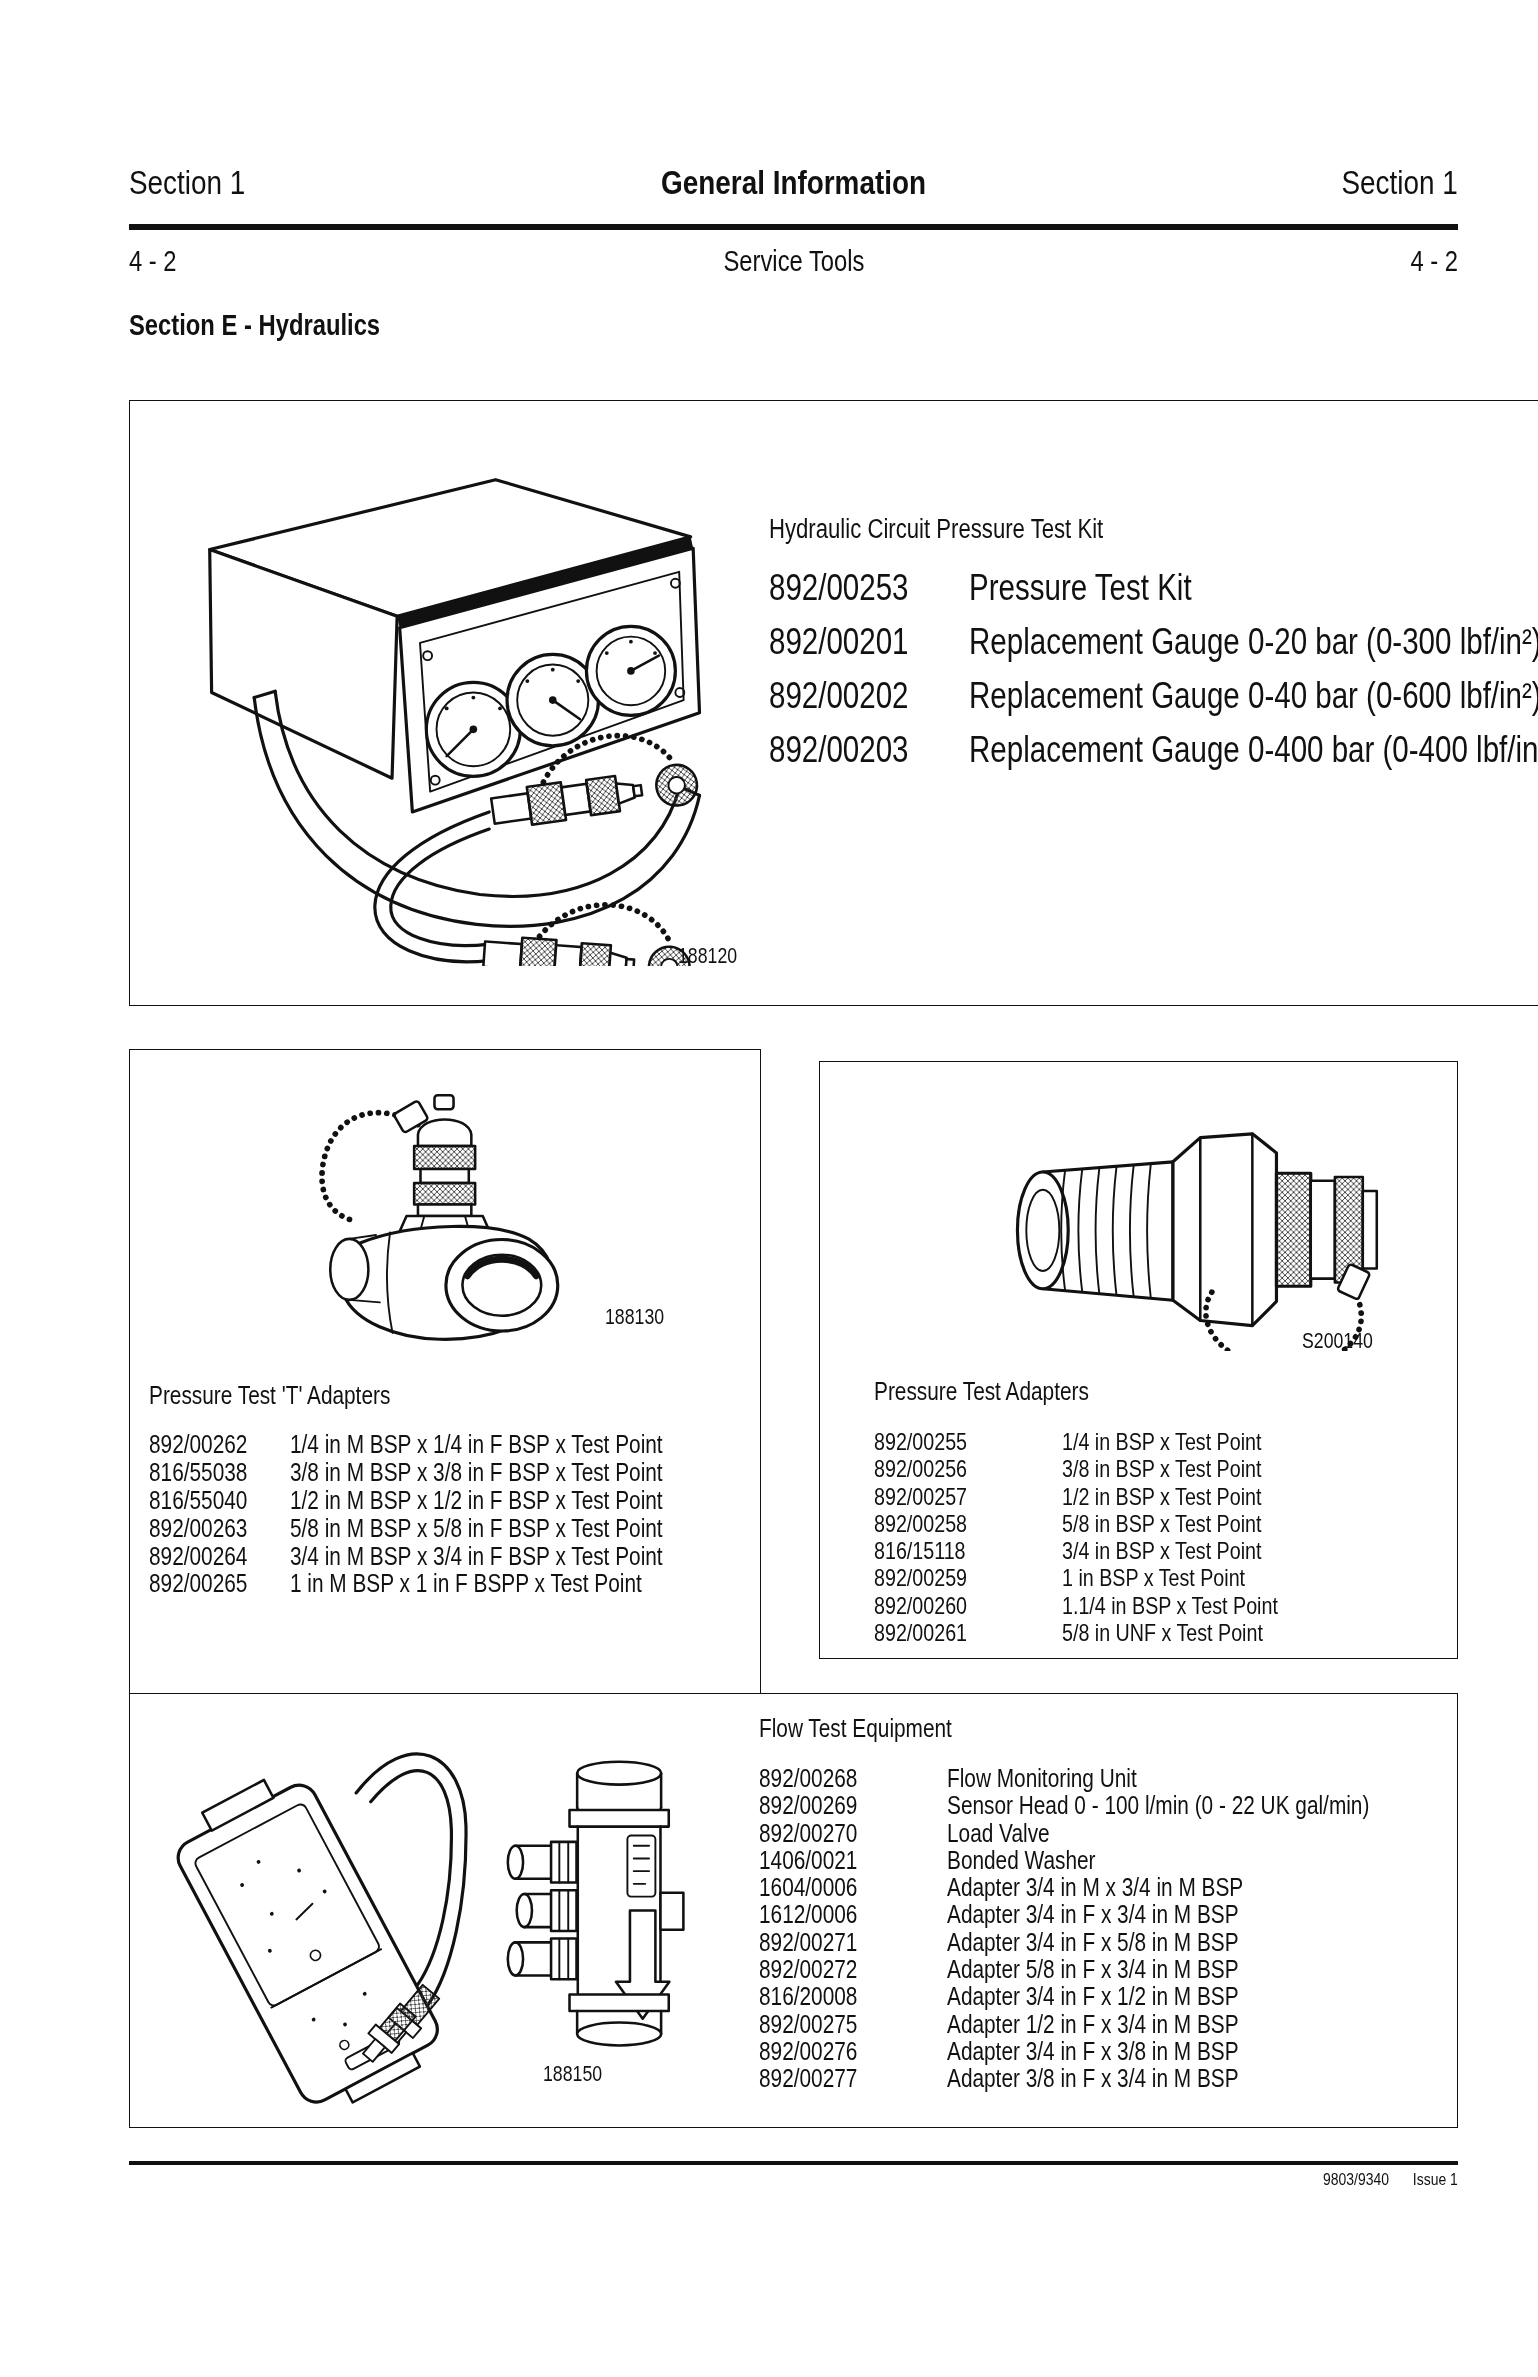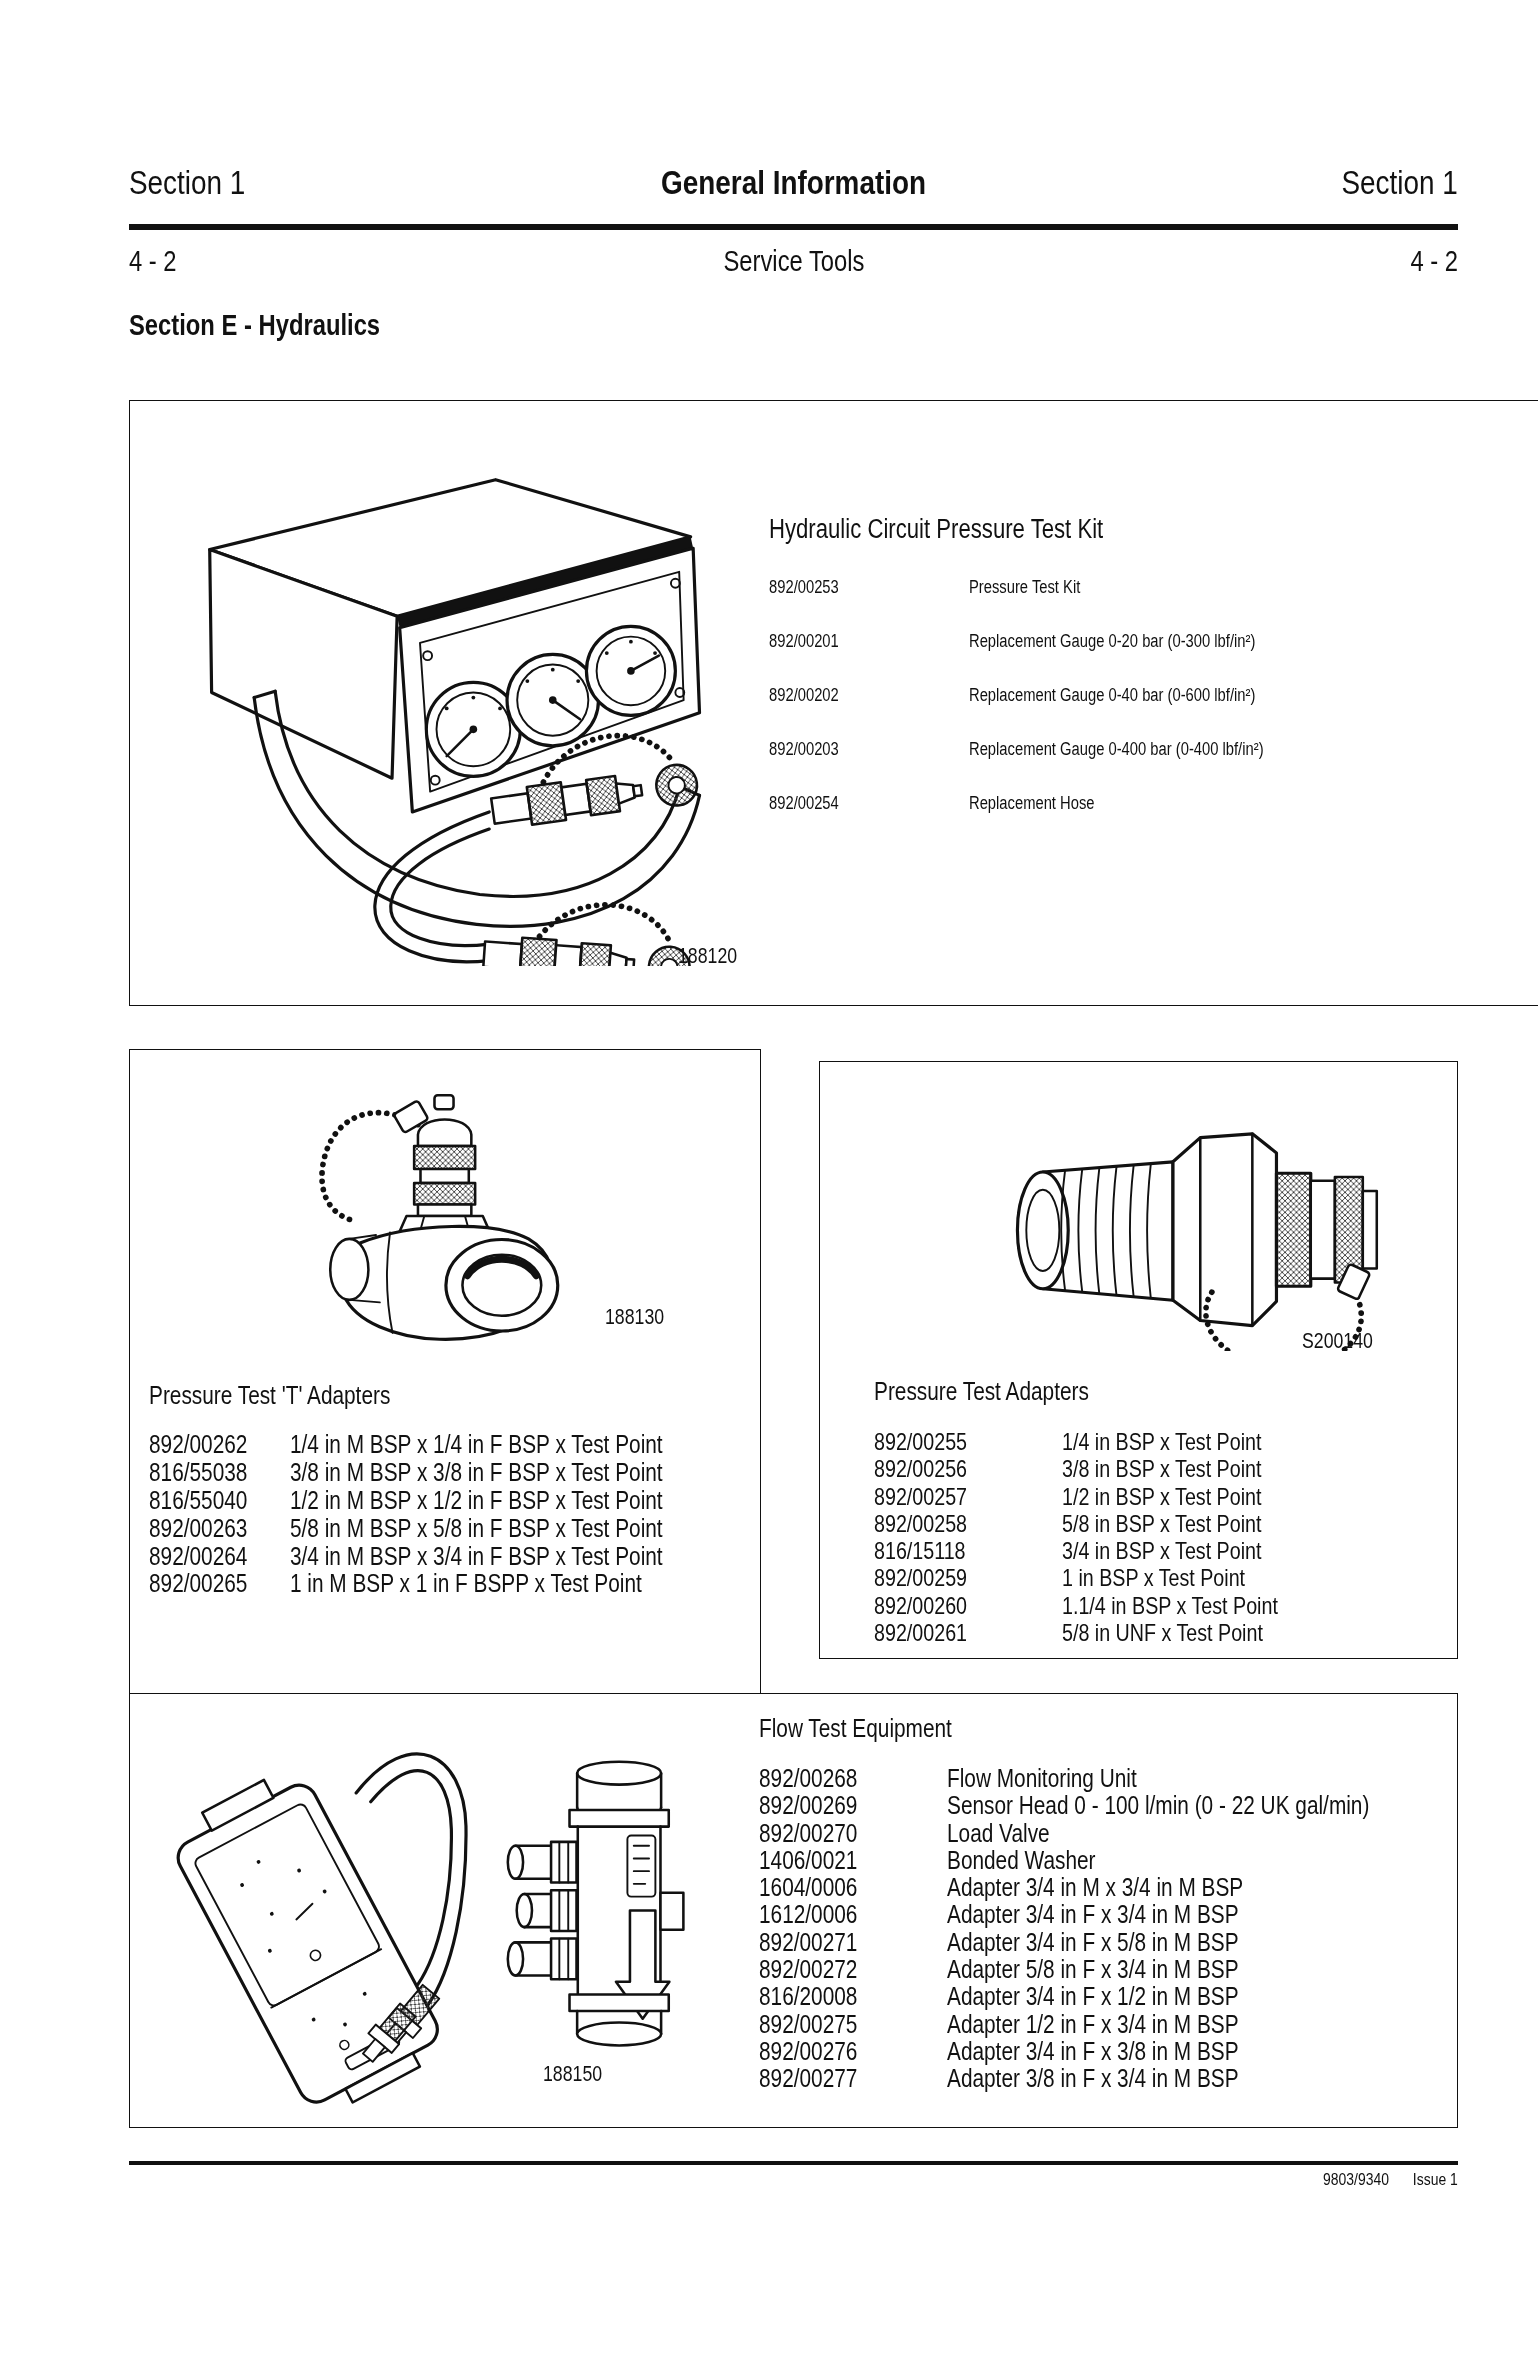--- a/index.html
+++ b/index.html
@@ -28,21 +28,21 @@
   .fig1{left:548px;top:542px}
   .fig2{left:475px;top:254px}
   .fig3{left:482px;top:266px}
   .fig4{left:413px;top:367px}
 
   .ptitle{font-size:27px}
   .stitle{font-size:25.4px}
 
   .b1text{position:absolute;left:639px;top:113px;width:680px}
   .b1text .ptitle{margin-bottom:29px}
-  .b1text .row{font-size:18px;line-height:27px;margin-bottom:27px}
+  .b1text .row{font-size:36px;line-height:27px;margin-bottom:27px}
   .b1text .pn{flex:0 0 200px}
 
   .b2lt{position:absolute;left:19px;top:331px}
   .b2ll{position:absolute;left:19px;top:381px;width:598px}
   .b2ll .row{font-size:25.4px;line-height:26px;margin-bottom:1.9px}
   .b2ll .pn{flex:0 0 141px}
 
   .b2rt{position:absolute;left:54px;top:315px}
   .b2rl{position:absolute;left:54px;top:367px;width:572px}
   .b2rl .row{font-size:24px;line-height:26px;margin-bottom:1.3px}
@@ -183,24 +183,20 @@
           <span class="pn"><span class="cx">892/00201</span></span>
           <span class="pd"><span class="cx">Replacement Gauge 0-20 bar (0-300 lbf/in²)</span></span>
         </div>
           <div class="row">
           <span class="pn"><span class="cx">892/00202</span></span>
           <span class="pd"><span class="cx">Replacement Gauge 0-40 bar (0-600 lbf/in²)</span></span>
         </div>
           <div class="row">
           <span class="pn"><span class="cx">892/00203</span></span>
           <span class="pd"><span class="cx">Replacement Gauge 0-400 bar (0-400 lbf/in²)</span></span>
-        </div>
-          <div class="row">
-          <span class="pn"><span class="cx">892/00254</span></span>
-          <span class="pd"><span class="cx">Replacement Hose</span></span>
         </div>
         </div>
     </div>
     <div class="fig fig1"><span class="cx">188120</span></div>
   </section>
 
   <section class="box box2l">
     <svg class="ill s2" width="394" height="286" viewBox="0 0 620 450">
 
       <path class="chain" d="M258,92 C190,52 120,78 108,158 C102,205 122,232 152,242"></path>

